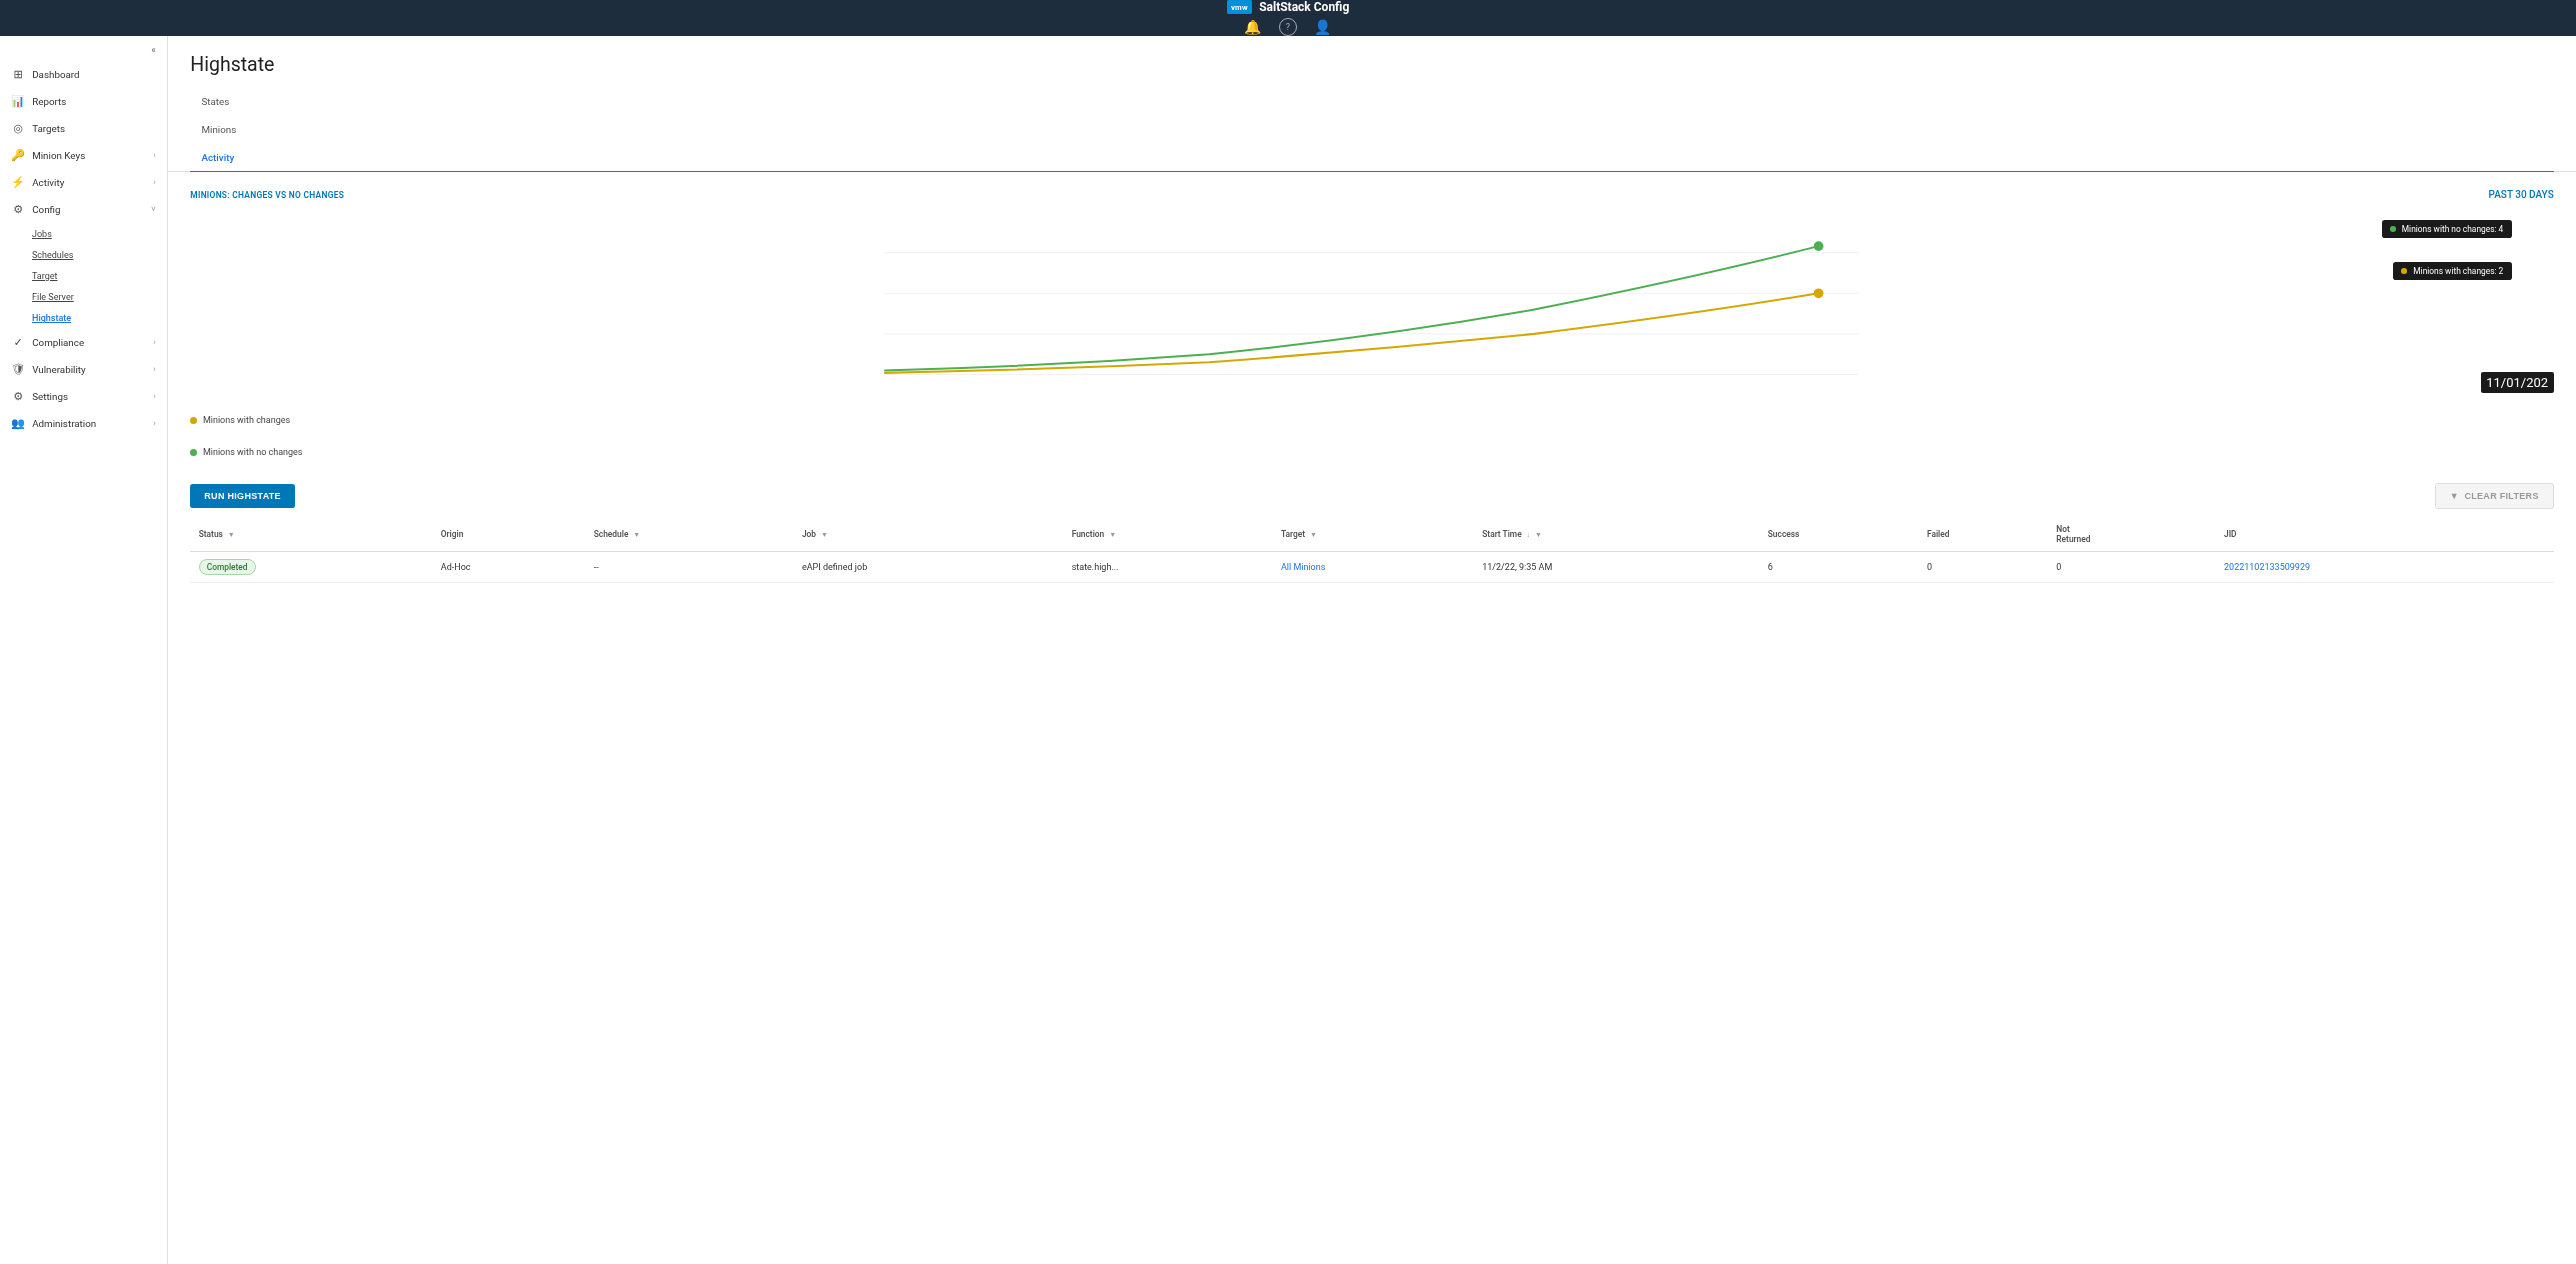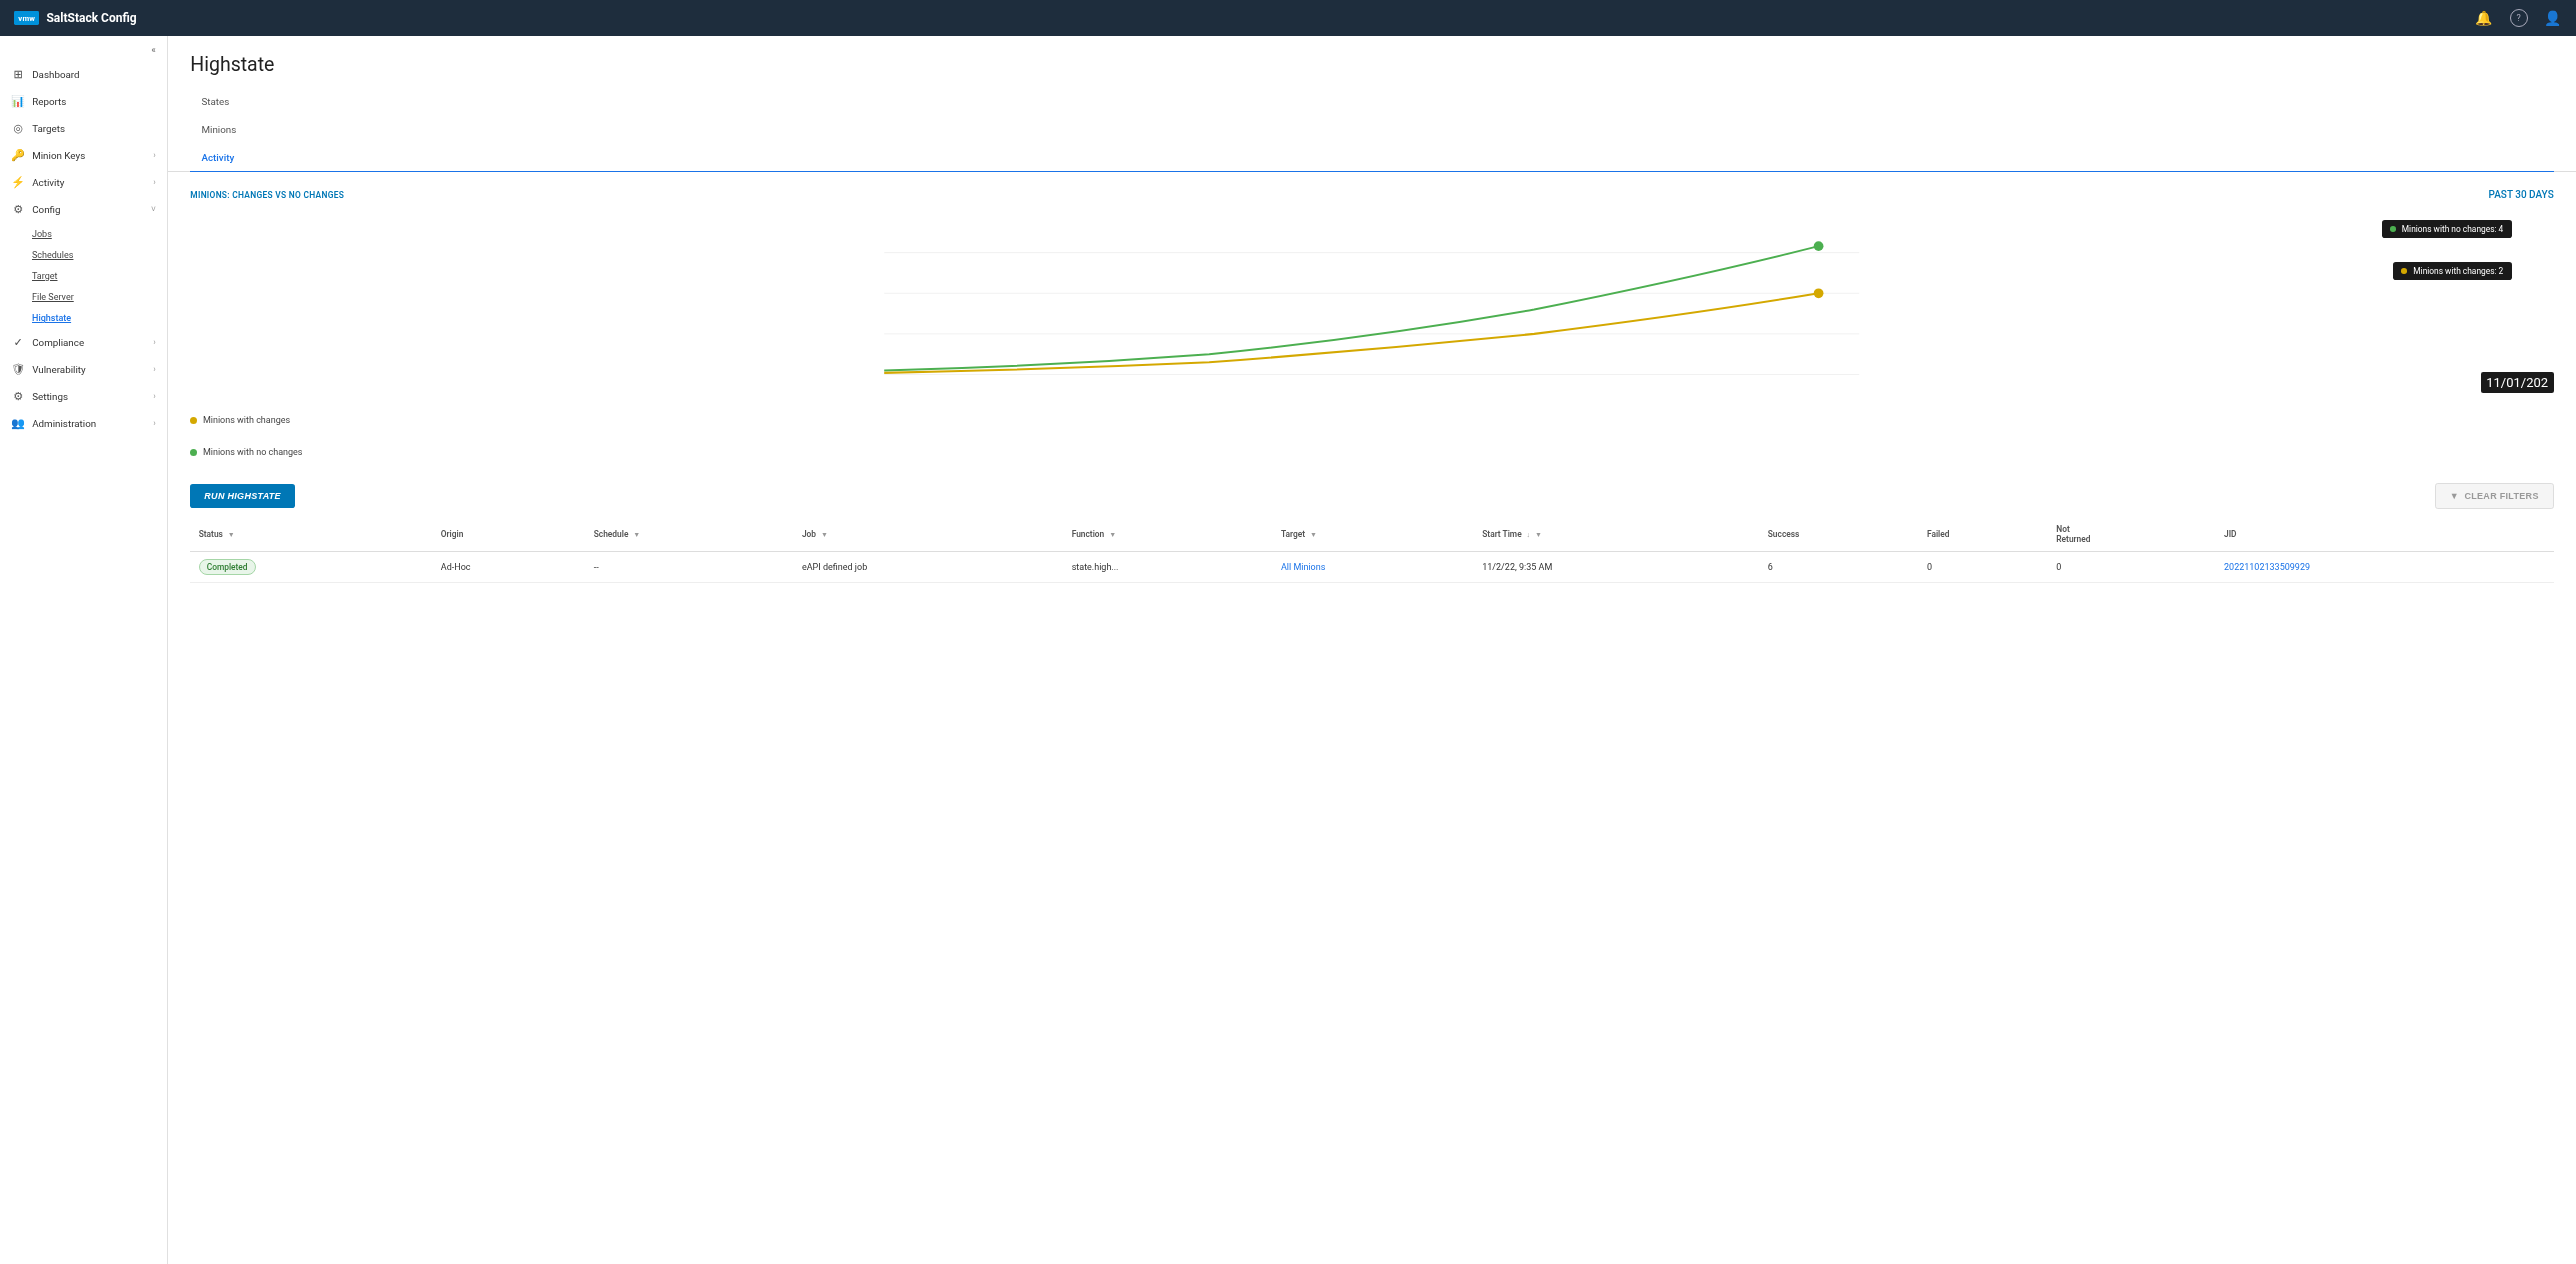--- a/index.html
+++ b/index.html
@@ -8,20 +8,21 @@
     
     .topbar {
       background: #1e2d3d;
       color: white;
       height: 36px;
       display: flex;
       align-items: center;
       justify-content: space-between;
       padding: 0 14px;
       flex-shrink: 0;
+      flex-direction: column;
     }
     .topbar-left { display: flex; align-items: center; gap: 7px; }
     .vmw-logo {
       background: #0091da;
       color: white;
       font-size: 7.7px;
       font-weight: bold;
       padding: 2.1px 4.2px;
       border-radius: 1.4px;
       letter-spacing: 0.3px;
@@ -139,21 +140,20 @@
     .btn-run-highstate {
       background: #0077b6;
       color: white;
       border: none;
       padding: 7px 14px;
       border-radius: 2.8px;
       font-size: 9px;
       font-weight: 600;
       cursor: pointer;
       letter-spacing: 0.3px;
-      font-style: italic;
     }
     .btn-clear-filters {
       background: #f5f5f5;
       color: #999;
       border: 0.7px solid #ddd;
       padding: 7px 14px;
       border-radius: 2.8px;
       font-size: 9px;
       font-weight: 600;
       cursor: pointer;

